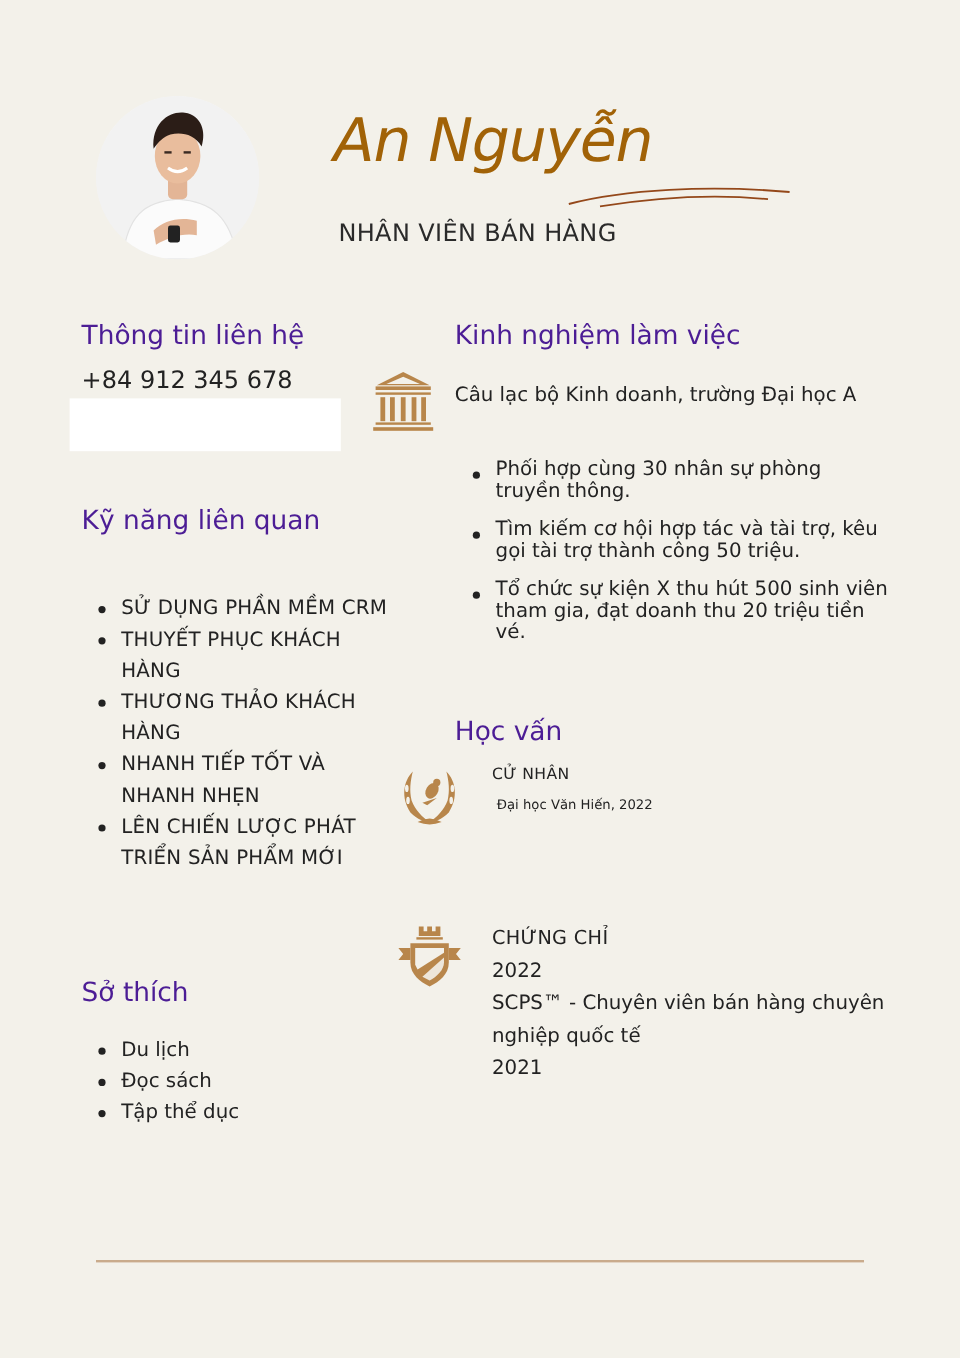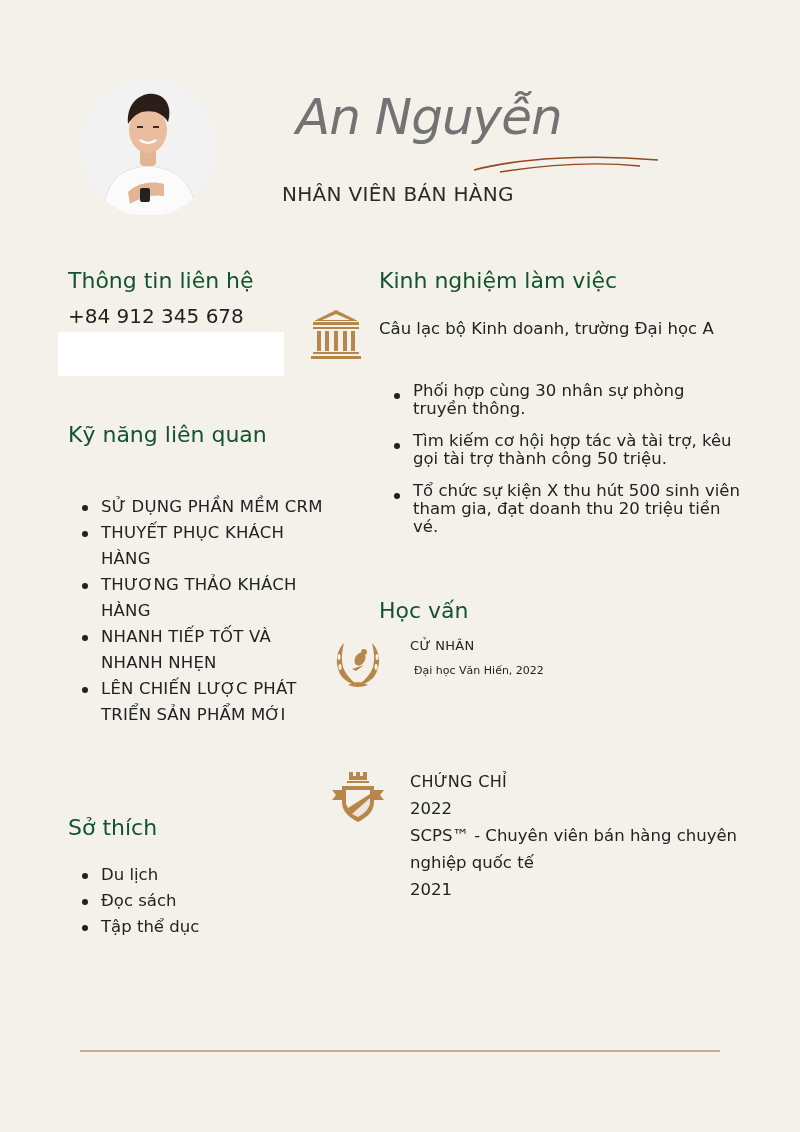--- a/index.html
+++ b/index.html
@@ -15,39 +15,39 @@
 
   
   .avatar {
     left: 80px; top: 80px; width: 136px; height: 136px;
     border-radius: 50%;
     background: radial-gradient(circle at 50% 45%, #ffffff 0%, #f4f4f4 60%, #ececec 100%);
     overflow: hidden;
   }
   .avatar svg { width: 100%; height: 100%; display: block; }
   .name {
-    left: 296px; top: 92px;
+    left: 278px; top: 92px;
     font-family: "DejaVu Sans", sans-serif;
     font-style: italic;
     font-size: 50px;
     letter-spacing: -1px;
-    color: #737373;
+    color: #a16207;
     line-height: 1;
   }
   .swoosh { left: 470px; top: 148px; width: 190px; height: 26px; }
   .job-title {
     left: 282px; top: 182px;
     font-size: 20px; letter-spacing: 0.3px;
     color: #2a2a2a;
     text-align: right;
   }
 
   
   .h2 {
-    font-size: 22px; color: #14532d; line-height: 1.2;
+    font-size: 22px; color: #4c1d95; line-height: 1.2;
   }
 
   
   .contact-head { left: 68px; top: 268px; }
   .phone { left: 68px; top: 304px; font-size: 20px; }
   .whitebox { left: 58px; top: 332px; width: 226px; height: 44px; background: #ffffff; }
   .skills-head { left: 68px; top: 422px; width: 200px; }
   .skills-list { left: 78px; top: 494px; width: 260px; list-style: none; }
   .skills-list li, .hobbies-list li, .exp-list li {
     position: relative; padding-left: 23px;

